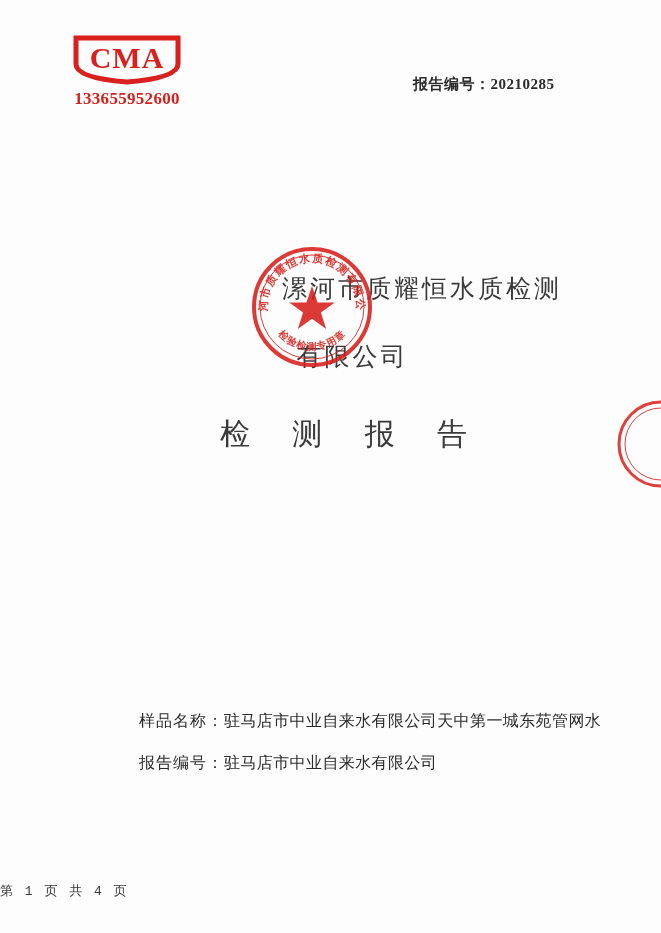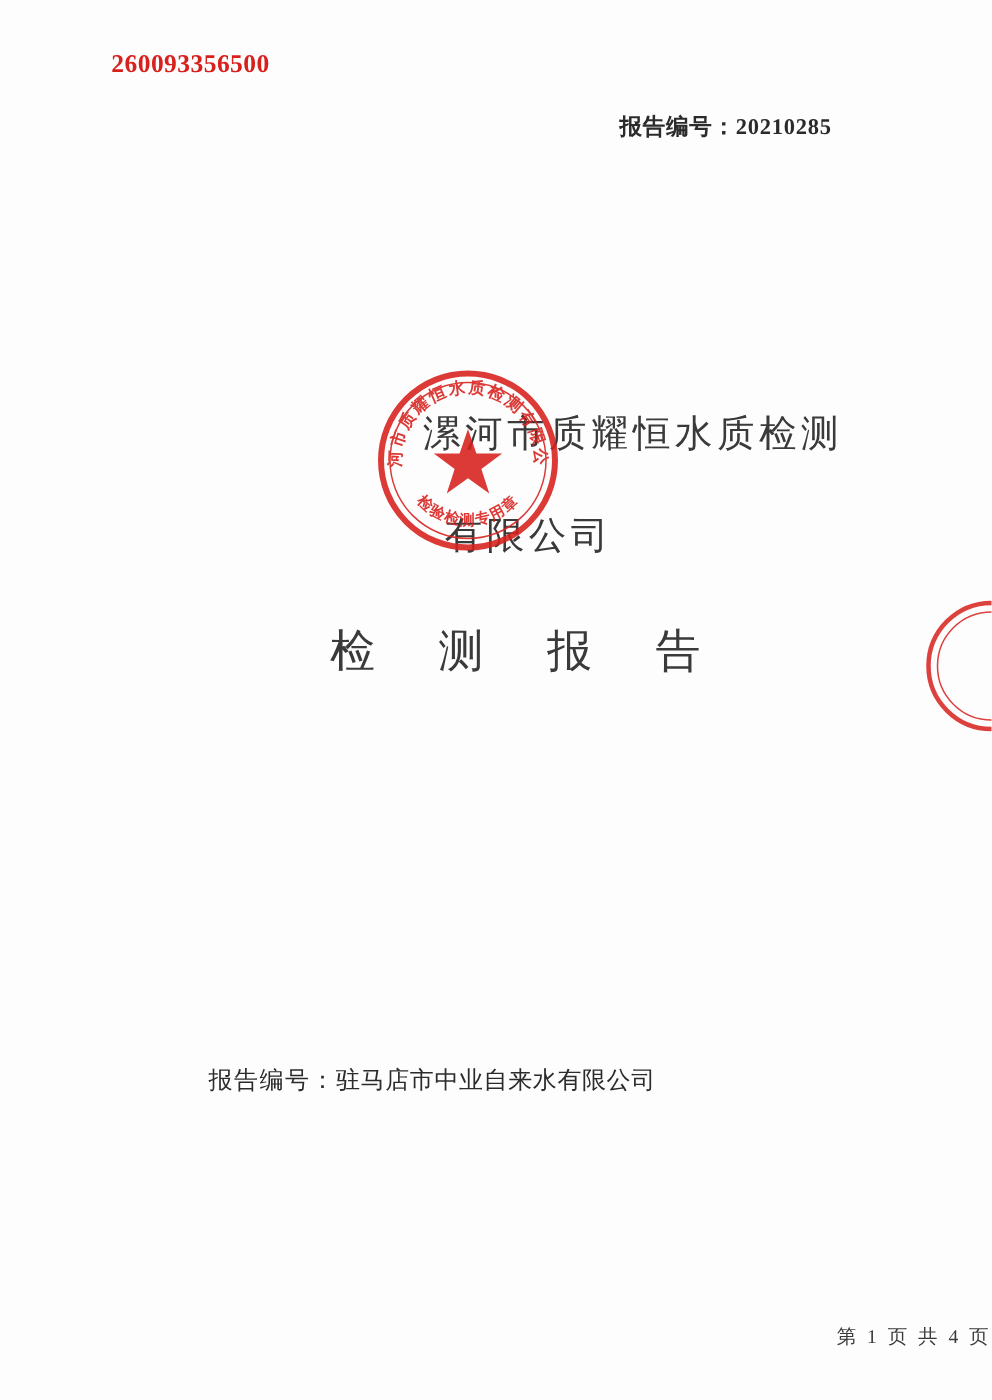--- a/index.html
+++ b/index.html
@@ -149,34 +149,40 @@
   .field-value {
     letter-spacing: 0.4px;
   }
 
   
   .footer {
     position: absolute;
     left: 0;
     top: 882px;
     width: 661px;
-    text-align: right;
+    text-align: left;
     font-size: 13px;
     color: #3a3a3a;
     letter-spacing: 2px;
-    font-family: Liberation Serif, serif;
+    font-family: Liberation Mono, monospace;
   }
 </style>
 </head>
 <body>
 
 <div class="page">
 
   <div class="cma-block">
-    <div class="cma-cert-no">260093356500</div>
+    <div class="cma-logo">
+      <svg width="118" height="56" viewBox="0 0 118 56" xmlns="http://www.w3.org/2000/svg">
+        <path d="M8 8 H110 L110 34 Q110 48 59 52 Q8 48 8 34 Z" fill="none" stroke="#d8201c" stroke-width="5"></path>
+        <text x="59" y="38" text-anchor="middle" font-family="Liberation Serif, serif" font-size="30" font-weight="bold" fill="#d8201c" letter-spacing="1">CMA</text>
+      </svg>
+    </div>
+    <div class="cma-cert-no">133655952600</div>
   </div>
 
   <div class="report-no">
     <span>报告编号：</span><span>20210285</span>
   </div>
 
   <div class="company-line1">漯河市质耀恒水质检测</div>
   <div class="company-line2">有限公司</div>
 
   <div class="doc-title">检 测 报 告</div>
@@ -199,19 +205,22 @@
 
   <div class="stamp-edge">
     <svg width="92" height="92" viewBox="0 0 92 92" xmlns="http://www.w3.org/2000/svg">
       <circle cx="46" cy="46" r="42" fill="none" stroke="#d8201c" stroke-width="3"></circle>
       <circle cx="46" cy="46" r="36" fill="none" stroke="#d8201c" stroke-width="1"></circle>
     </svg>
   </div>
 
   <div class="fields">
     <div class="field-row">
+      <span class="field-label">样品名称：</span><span class="field-value">驻马店市中业自来水有限公司天中第一城东苑管网水</span>
+    </div>
+    <div class="field-row">
       <span class="field-label">报告编号：</span><span class="field-value">驻马店市中业自来水有限公司</span>
     </div>
   </div>
 
   <div class="footer">第 1 页 共 4 页</div>
 
 </div>
 
 </body></html>

